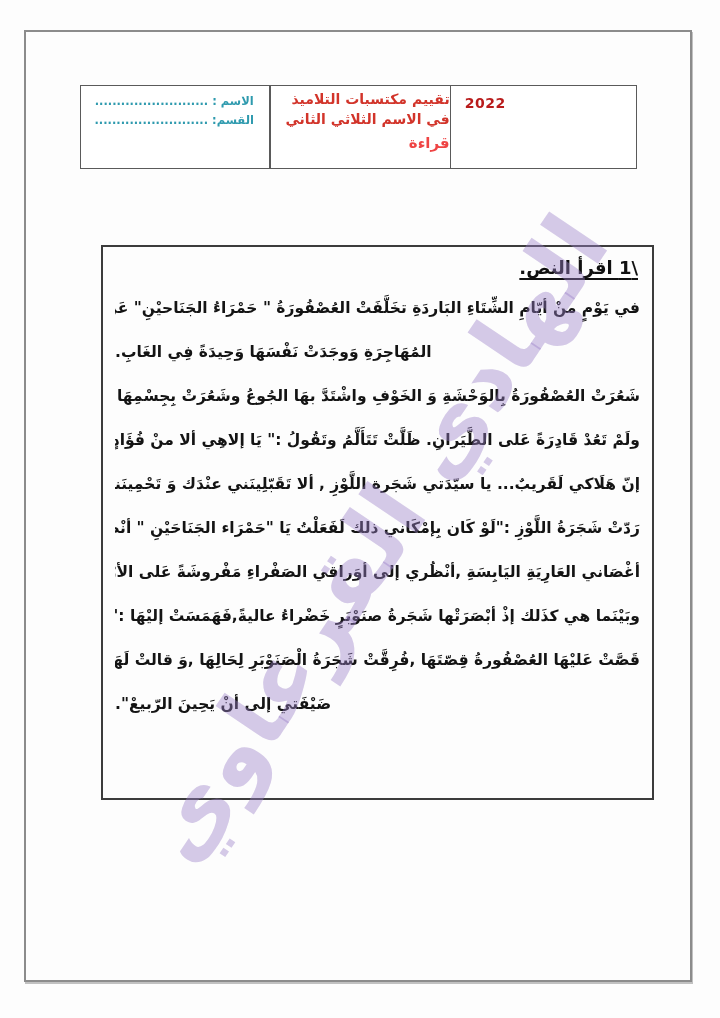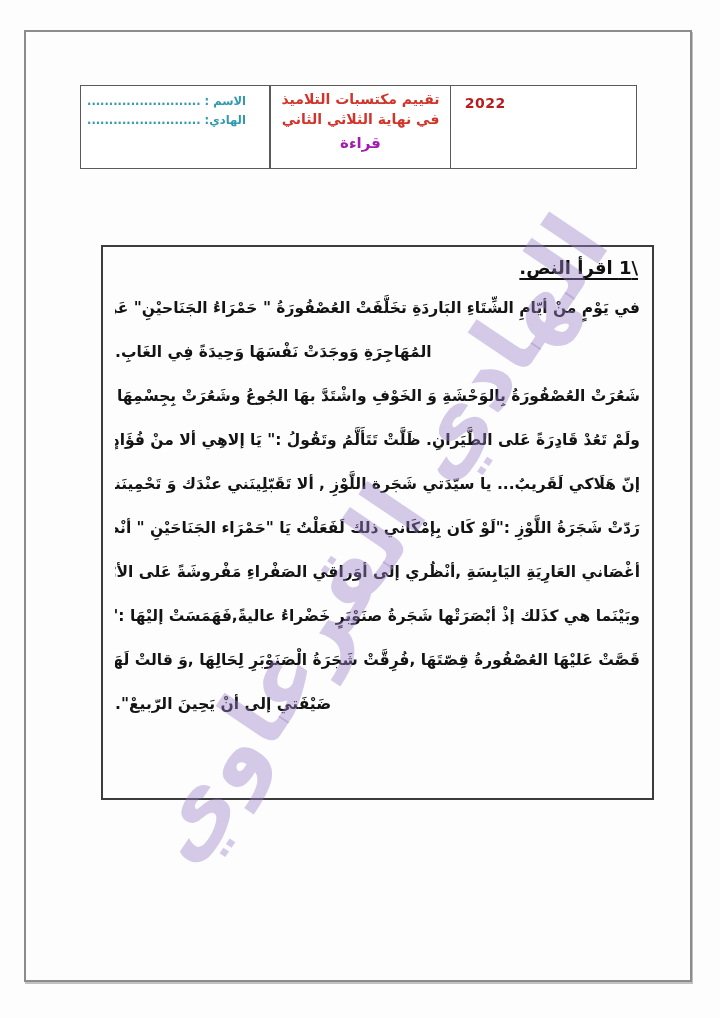--- a/index.html
+++ b/index.html
@@ -18,24 +18,24 @@
   .header-table{
     position:absolute;left:80px;top:85px;width:557px;height:84px;
     display:flex;flex-direction:row-reverse;box-sizing:border-box;
     border:1px solid #5a5a5a;background:#fff;
   }
   .hcell{box-sizing:border-box;height:100%;}
   .hcell + .hcell{border-right:1px solid #5a5a5a;}
   .year-cell{width:186px;direction:rtl;text-align:left;padding:7px 0 0 14px;}
   .year-text{color:#b91c1c;font-weight:bold;font-size:14px;letter-spacing:.5px;}
   .title-cell{width:181px;border-right:1px solid #5a5a5a;border-left:1px solid #5a5a5a;
-    text-align:center;direction:rtl;padding-top:3px;}
+    direction:rtl;padding-top:3px;}
   .title-red{color:#d2342a;font-weight:bold;font-size:14px;line-height:20px;white-space:nowrap;}
-  .title-green{color:#a21caf;font-weight:bold;font-size:15px;line-height:24px;margin-top:2px;}
-  .name-cell{width:190px;direction:rtl;text-align:left;color:#2e9aae;
+  .title-green{color:#ef4444;font-weight:bold;font-size:15px;line-height:24px;margin-top:2px;}
+  .name-cell{width:190px;direction:rtl;text-align:center;color:#2e9aae;
     font-weight:bold;font-size:11.5px;line-height:19px;padding:6px 8px 0 6px;}
   .info-row{white-space:nowrap;overflow:hidden;}
   .dots{letter-spacing:1px;}
   
   .reading-box{
     position:absolute;left:101px;top:245px;width:553px;height:555px;
     border:2px solid #3c3c3c;box-sizing:border-box;
     padding:8px 12px 0 12px;direction:rtl;background:transparent;z-index:2;
   }
   .section-title{
@@ -69,30 +69,30 @@
   <div class="watermark">الهادي القرعاوي</div>
 
   <div class="header-table">
 
     <div class="hcell year-cell">
       <span class="year-text">2022</span>
     </div>
 
     <div class="hcell title-cell">
       <div class="title-red">تقييم مكتسبات التلاميذ</div>
-      <div class="title-red">في نهاية الثلاثي الثاني</div>
+      <div class="title-red">في الاسم الثلاثي الثاني</div>
       <div class="title-green">قراءة</div>
     </div>
 
     <div class="hcell name-cell">
       <div class="info-row">
         <span>الاسم : </span><span class="dots">..........................</span>
       </div>
       <div class="info-row">
-        <span>الهادي: </span><span class="dots">..........................</span>
+        <span>القسم: </span><span class="dots">..........................</span>
       </div>
     </div>
 
   </div>
 
   <div class="reading-box">
     <div class="section-title">\1 اقرأ النص.</div>
     <div class="text-lines">
       <div class="line j">في يَوْمٍ منْ أيّامِ الشِّتَاءِ البَاردَةِ تخَلَّفَتْ العُصْفُورَةُ " حَمْرَاءُ الجَنَاحيْنِ" عَنْ قَوَافِلِ الْطَّيْرِ</div>
       <div class="line c">المُهَاجِرَةِ وَوجَدَتْ نَفْسَهَا وَحِيدَةً فِي الغَابِ.</div>

